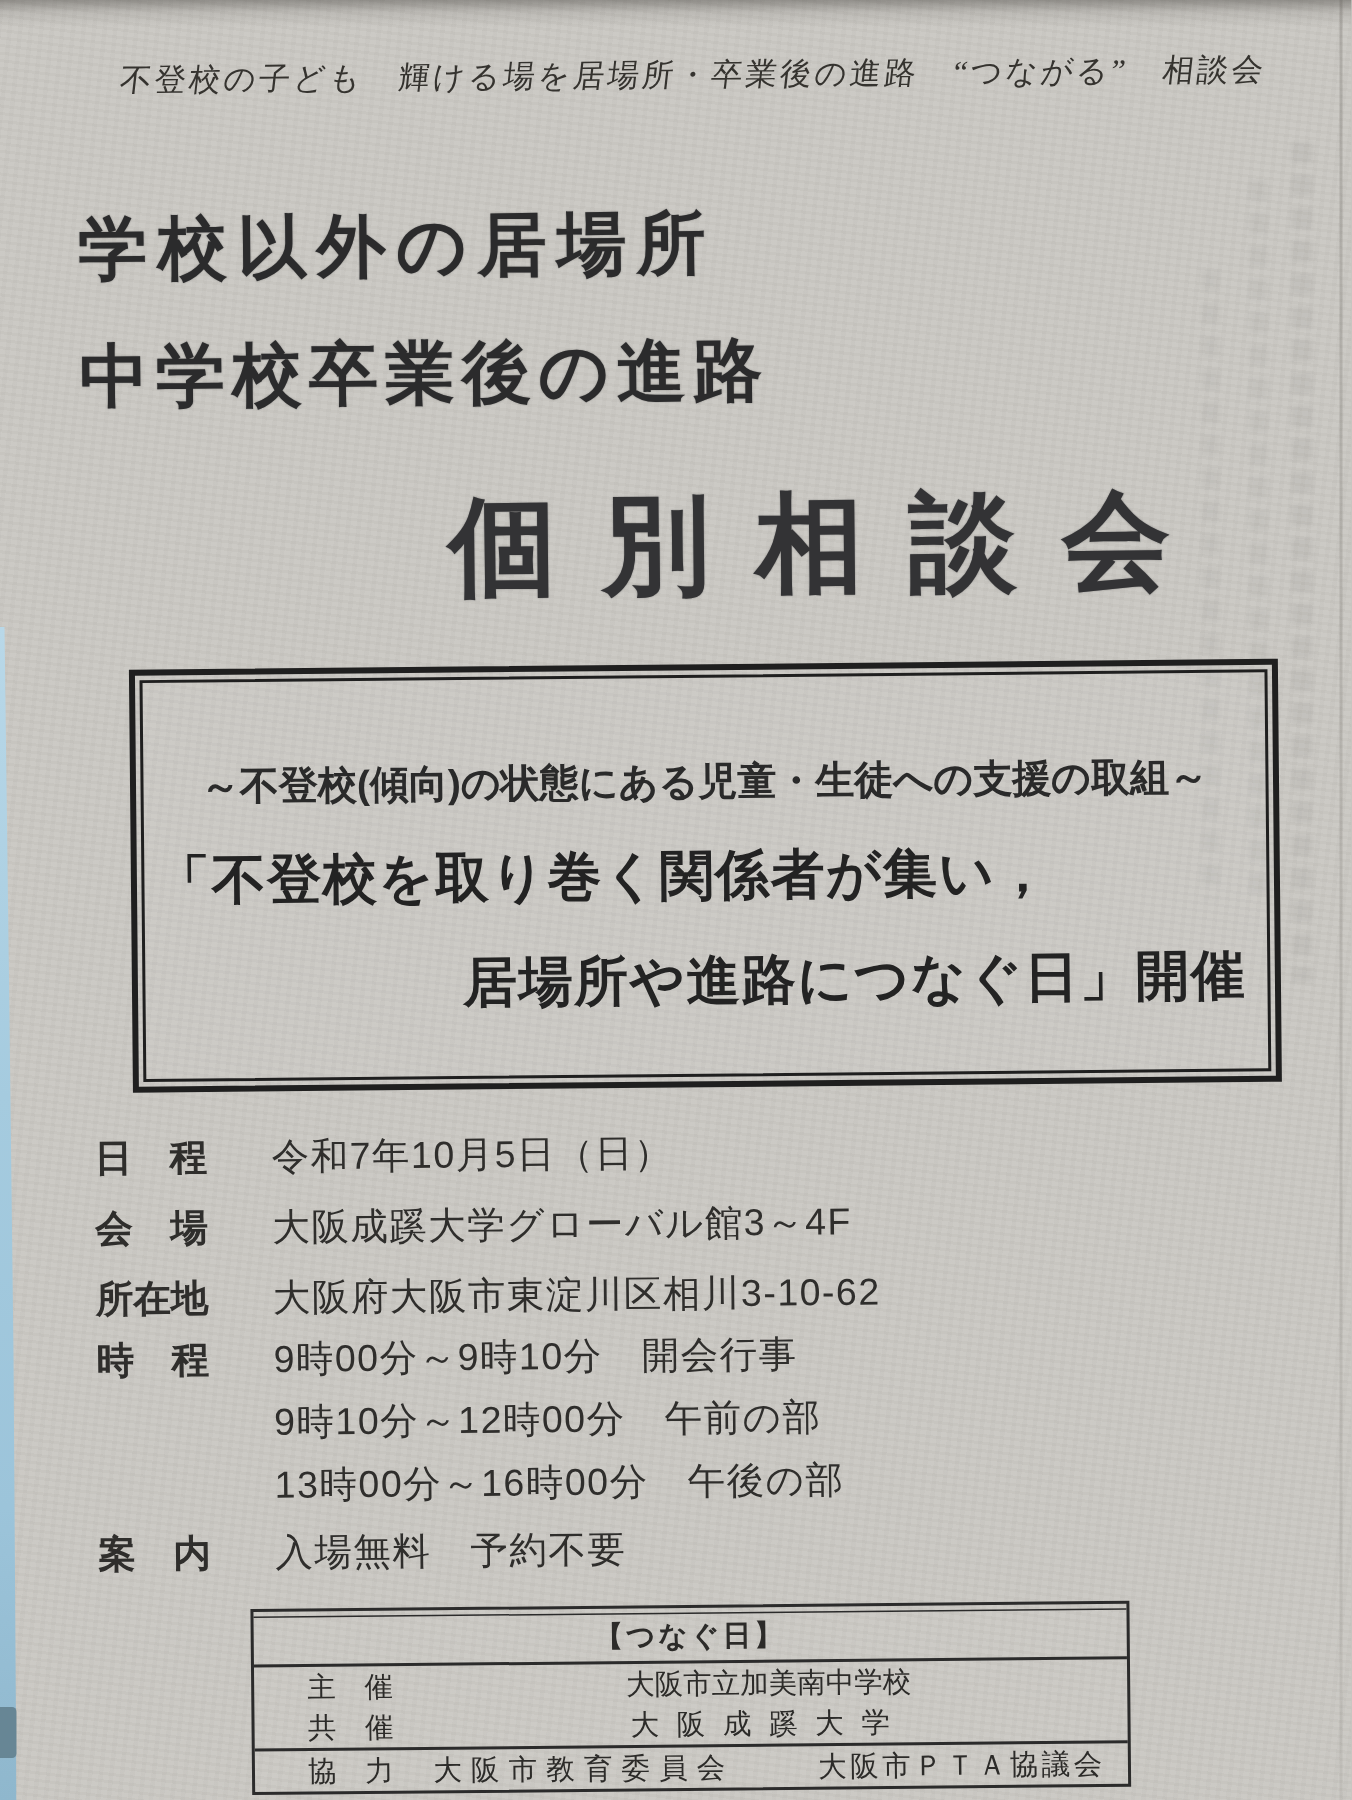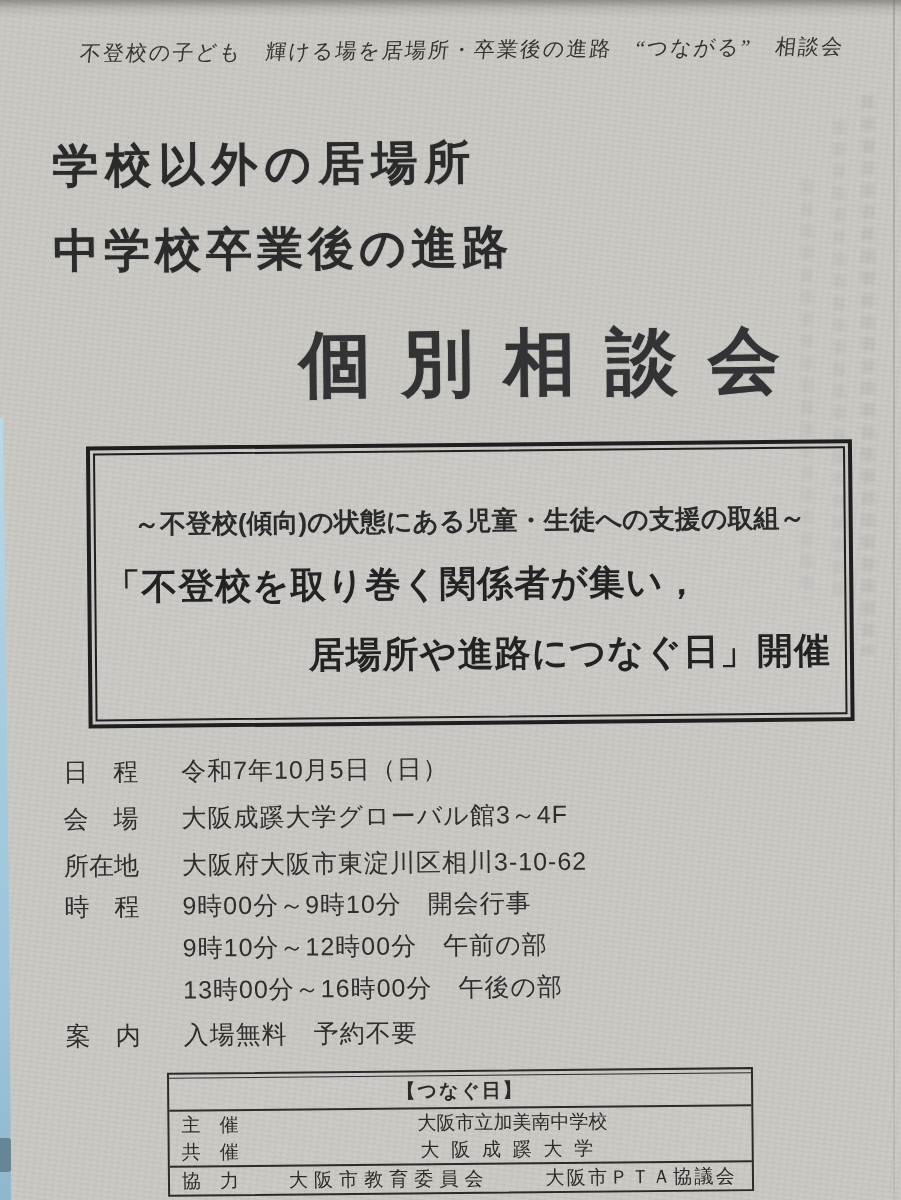--- a/index.html
+++ b/index.html
@@ -94,39 +94,39 @@
     font-size:36px;font-weight:bold;color:#232323;white-space:nowrap;
     letter-spacing:1px;
   }
   .hbox-line2{
     position:absolute;right:14px;top:178px;
     font-size:36px;font-weight:bold;color:#232323;white-space:nowrap;
     letter-spacing:1px;
   }
   .details{position:absolute;left:0;top:0;width:901px;}
   .drow{position:absolute;left:62px;width:800px;height:32px;font-size:25px;color:#2f2e2c;white-space:nowrap;}
-  .dlabel{display:inline-block;width:96px;font-weight:400;}
+  .dlabel{display:inline-block;width:96px;font-weight:700;}
   .dvalue{display:inline-block;margin-left:22px;letter-spacing:1px;}
   .r0{top:752px;} .r1{top:799px;} .r2{top:846px;}
   .r3{top:887px;} .r4{top:929px;} .r5{top:971px;} .r6{top:1016px;}
 
   .orgtable{
     position:absolute;left:163px;top:1070px;width:582px;
     border:2px solid #2b2b2b;
     font-size:19px;color:#2c2b29;
     background:rgba(255,255,255,0.02);
   }
   .ot-top-inner{height:2px;border-bottom:1px solid #2b2b2b;margin:1px 0 0 0;}
   .ot-header{
     text-align:center;font-weight:bold;padding:2px 0 3px;
     border-bottom:2px solid #2b2b2b;letter-spacing:2px;
   }
   .ot-group{border-bottom:2px solid #2b2b2b;}
   .ot-row{display:flex;align-items:center;padding:1px 12px;height:25px;}
-  .ot-label{width:104px;flex:none;}
+  .ot-label{width:104px;flex:none;text-align:center;}
   .ot-value{flex:1;text-align:center;}
   .ot-value.spaced{letter-spacing:0.62em;}
   .ot-duo{flex:1;display:flex;justify-content:center;gap:56px;}
   .ot-duo .d1{letter-spacing:0.32em;}
   .ot-duo .d2{letter-spacing:0.12em;}
 </style>
 </head>
 <body>
 
 <div class="photo">

